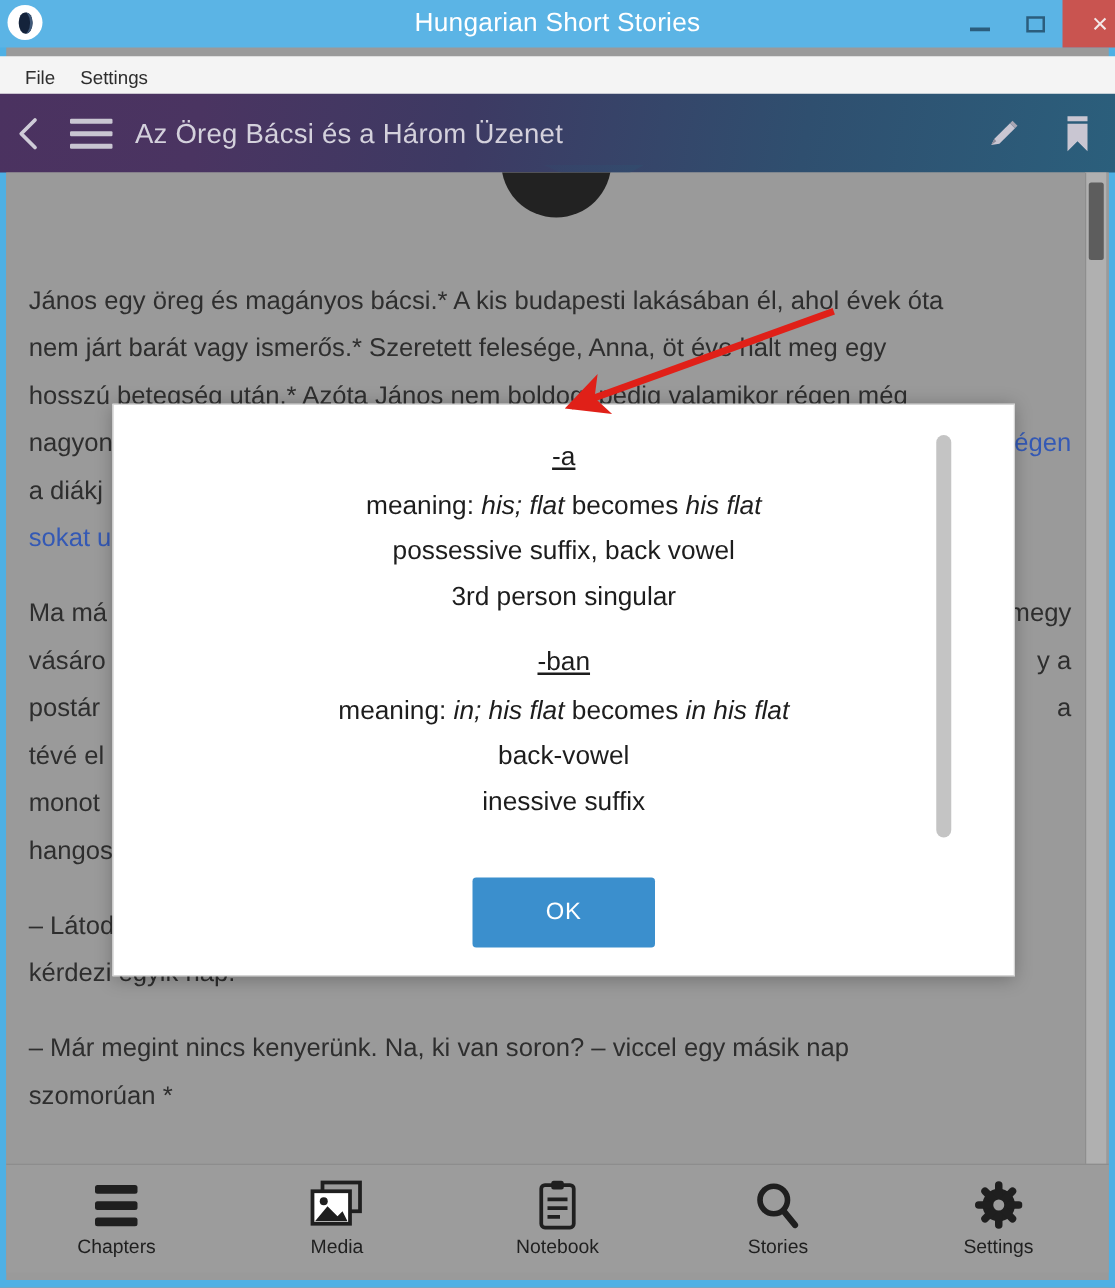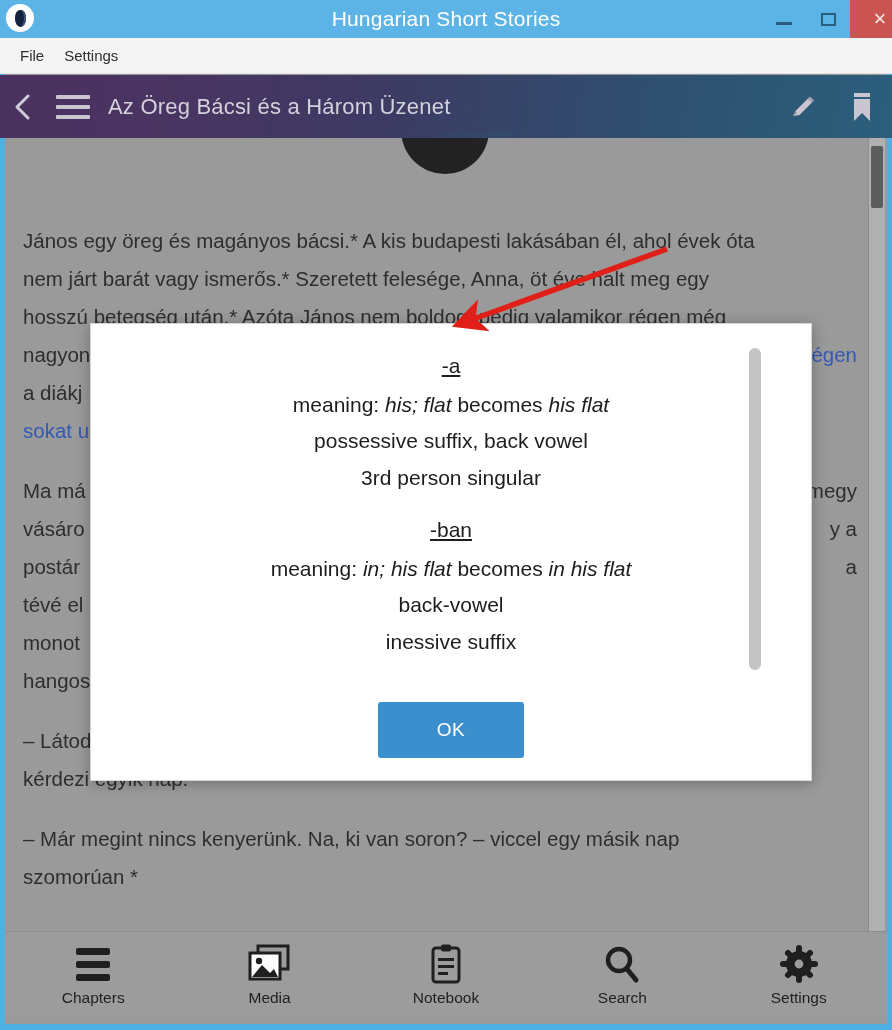--- a/index.html
+++ b/index.html
@@ -42,21 +42,21 @@
   .tb-btn{
     width:44px;height:38px;display:flex;align-items:center;justify-content:center;
     color:#ffffff;font-size:15px;
   }
   .tb-btn.min .bar{width:16px;height:3px;background:#2b5d7d;margin-top:8px;}
   .tb-btn.max .sq{width:15px;height:13px;border:2.5px solid #2b5d7d;box-sizing:border-box;}
   .tb-btn.close{background:#c95450;width:60px;font-size:22px;font-weight:300;color:#f4e9e9;}
 
   
   .menubar{
-    position:absolute;left:-5px;top:38px;width:892px;height:36px;
+    position:absolute;left:-5px;top:45px;width:892px;height:36px;
     background:#f4f4f4;border-bottom:1px solid #e2e2e2;
     display:flex;align-items:center;padding-left:10px;box-sizing:border-box;
   }
   .menu-item{font-size:15px;color:#2d2d2d;padding:4px 10px;}
 
   
   .appbar{
     position:absolute;left:-5px;top:75px;width:892px;height:63px;
     background:linear-gradient(100deg,#4b3260 0%,#4a3461 18%,#3d3a63 42%,#2f4f6f 72%,#2b5f7c 100%);
     display:flex;align-items:center;
@@ -282,21 +282,21 @@
       <div class="nav-lbl">Notebook</div>
     </div>
 
     <div class="nav-item">
       <div class="nav-ico">
         <svg width="38" height="40" viewBox="0 0 38 40">
           <circle cx="16" cy="16" r="11" fill="none" stroke="#1f1f1f" stroke-width="4.5"></circle>
           <line x1="24" y1="25" x2="33" y2="36" stroke="#1f1f1f" stroke-width="5" stroke-linecap="round"></line>
         </svg>
       </div>
-      <div class="nav-lbl">Search</div>
+      <div class="nav-lbl">Stories</div>
     </div>
 
     <div class="nav-item">
       <div class="nav-ico">
         <svg width="38" height="40" viewBox="0 0 38 40">
           <g fill="#1f1f1f">
             <circle cx="19" cy="20" r="13"></circle>
             <g stroke="#1f1f1f" stroke-width="6" stroke-linecap="round">
               <line x1="19" y1="4" x2="19" y2="36"></line>
               <line x1="3" y1="20" x2="35" y2="20"></line>

